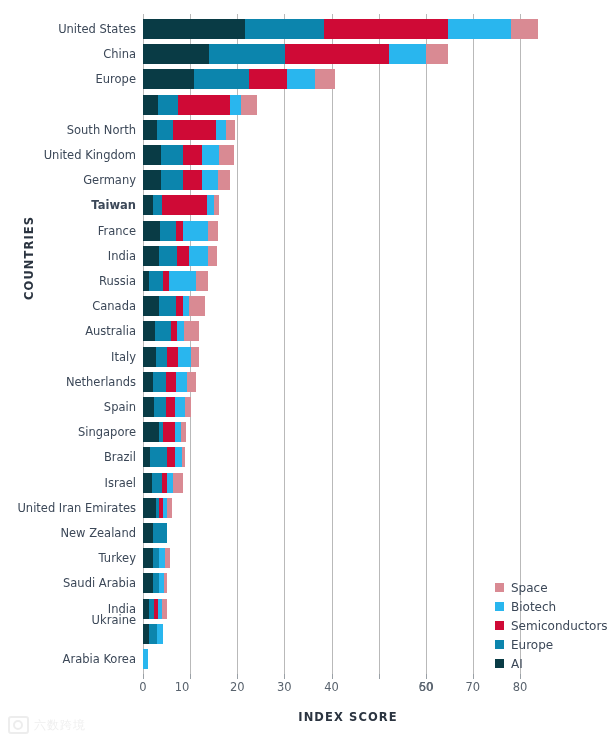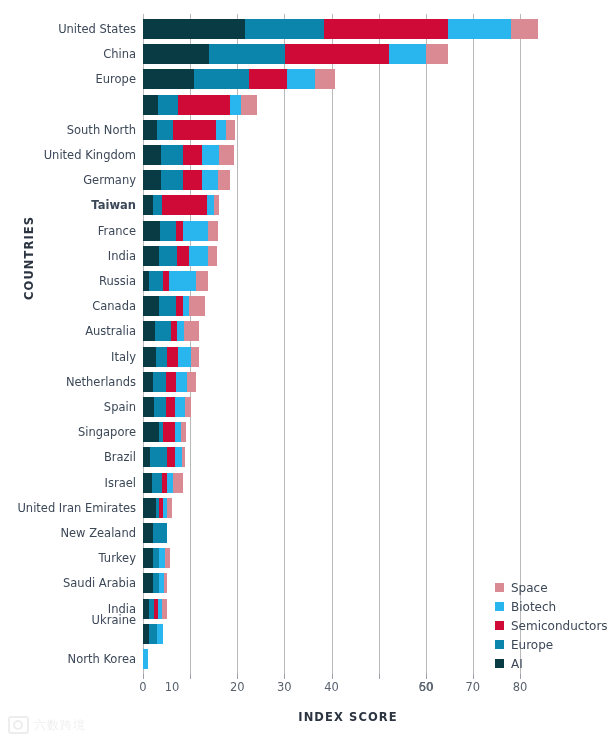--- a/index.html
+++ b/index.html
@@ -74,21 +74,21 @@
       <div class="cat-label" style="top: 383px;">Spain</div>
       <div class="cat-label" style="top: 408.2px;">Singapore</div>
       <div class="cat-label" style="top: 433.4px;">Brazil</div>
       <div class="cat-label" style="top: 458.6px;">Israel</div>
       <div class="cat-label" style="top: 483.8px;">United Iran Emirates</div>
       <div class="cat-label" style="top: 509px;">New Zealand</div>
       <div class="cat-label" style="top: 534.2px;">Turkey</div>
       <div class="cat-label" style="top: 559.4px;">Saudi Arabia</div>
       <div class="cat-label" style="top: 584.6px;">India</div>
       <div class="cat-label" style="top: 596px; margin-left: 48px;">Ukraine</div>
-      <div class="cat-label" style="top: 635px;">North Korea</div>
+      <div class="cat-label" style="top: 635px;">Arabia Korea</div>
     </div>
 
   <div class="plot-area">
     <div class="gridlines">
         <div class="gridline" style="left: 0px;"></div>
         <div class="gridline" style="left: 47.1264px;"></div>
         <div class="gridline" style="left: 94.2529px;"></div>
         <div class="gridline" style="left: 141.379px;"></div>
         <div class="gridline" style="left: 188.506px;"></div>
         <div class="gridline" style="left: 235.632px;"></div>
@@ -175,21 +175,21 @@
         <div class="row" style="top: 635px;">
           <div class="bar"><span class="seg" style="width: 4.71264px; background: rgb(41, 182, 238);"></span></div>
         </div>
       </div>
   </div>
 
   <div class="x-axis">
       <div class="tick" style="left: 0px;"></div>
       <div class="tick-label" style="left: 0px;">0</div>
       <div class="tick" style="left: 47.1264px;"></div>
-      <div class="tick-label" style="left: 29px; text-align: center;">10</div>
+      <div class="tick-label" style="left: 39px; text-align: center;">10</div>
       <div class="tick" style="left: 94.2529px;"></div>
       <div class="tick-label" style="left: 94.2529px;">20</div>
       <div class="tick" style="left: 141.379px;"></div>
       <div class="tick-label" style="left: 141.379px;">30</div>
       <div class="tick" style="left: 188.506px;"></div>
       <div class="tick-label" style="left: 188.506px;">40</div>
       <div class="tick" style="left: 235.632px;"></div>
       <div class="tick-label" style="left: 235.632px; margin-left: 48px;">50</div>
       <div class="tick" style="left: 282.759px;"></div>
       <div class="tick-label" style="left: 282.759px;">60</div>

